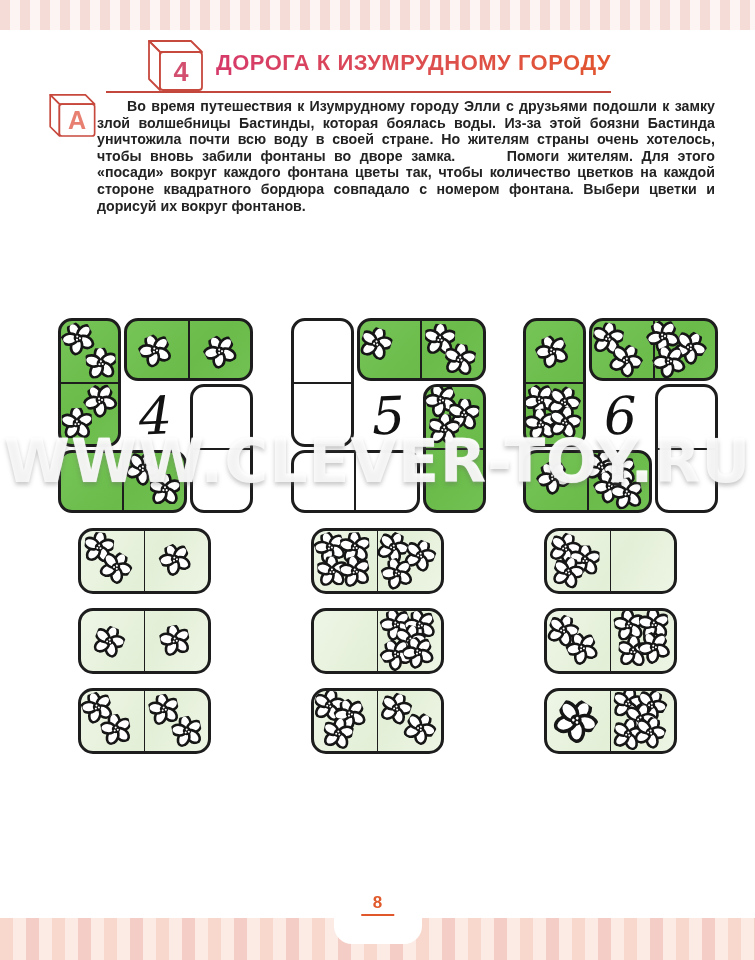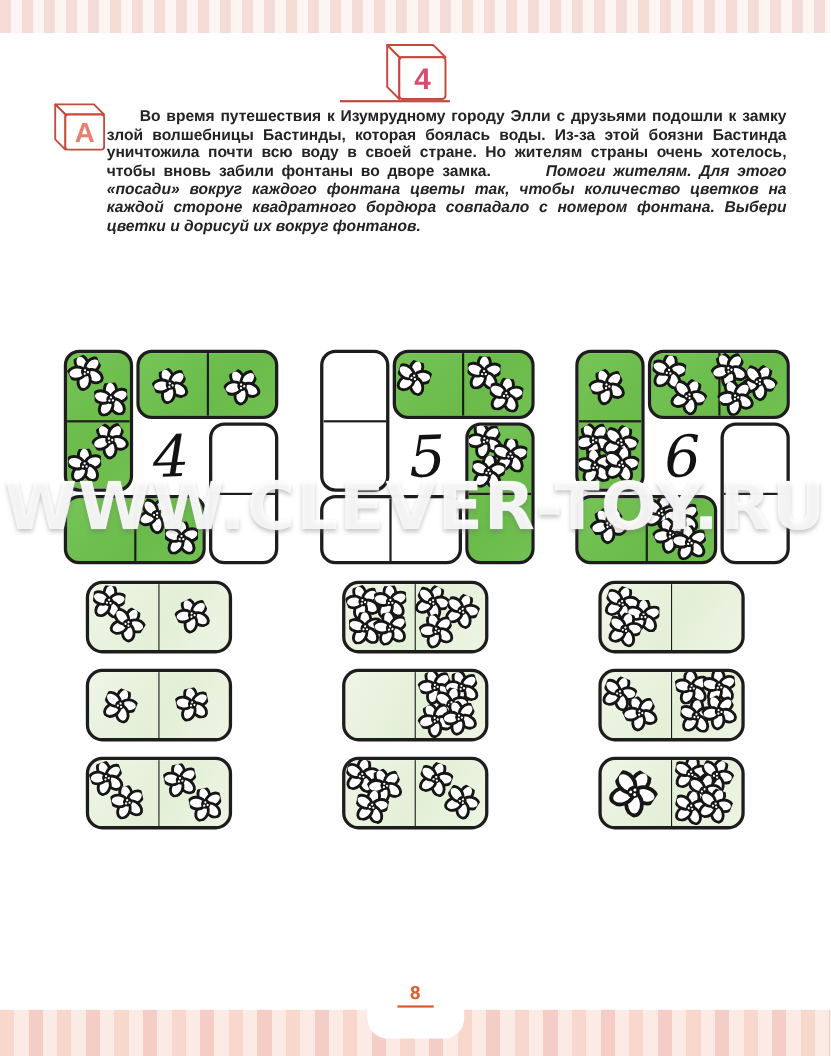--- a/index.html
+++ b/index.html
@@ -27,21 +27,21 @@
     .title-text{background:linear-gradient(90deg,#d63a6a 0%,#dd4f4e 55%,#e2552e 100%);
       -webkit-background-clip:text;background-clip:text;color:transparent;}
   }
   .cube-svg{display:block;}
 
   
   .task{position:absolute;top:92px;left:0;right:0;z-index:4;}
   .letter-cube{position:absolute;left:46px;top:0;}
   .task-p{margin:6px 40px 0 97px;text-align:justify;text-indent:30px;
     font:700 14.2px/16.6px "Liberation Sans",sans-serif;color:#232323;}
-  .task-p .it{font-style:italic;margin-left:43px;}
+  .task-p .it{margin-left:43px;}
 
   
   .puzzles{position:absolute;top:318px;left:58px;right:37px;display:flex;
     justify-content:space-between;z-index:4;}
   .figure{position:relative;display:grid;grid-template-columns:repeat(3,63px);
     grid-template-rows:repeat(3,63px);gap:3px;}
   .domino{display:flex;border:3.5px solid #1d1d1d;border-radius:14px;overflow:hidden;box-sizing:border-box;}
   .domino.green{background:linear-gradient(135deg,#76c457 0%,#6abb4a 60%,#72c153 100%);}
   .domino.white{background:#ffffff;}
   .domino.left{grid-column:1;grid-row:1/3;flex-direction:column;}
@@ -85,20 +85,21 @@
 <div class="header">
   <div class="title-wrap">
     <svg class="cube-svg" width="62" height="54" viewBox="0 0 62 54">
       <g fill="#ffffff" stroke="#c7483d" stroke-width="1.8" stroke-linejoin="round">
         <polygon points="16,14 5,3 47,3 58,14"></polygon>
         <polygon points="16,14 5,3 5,41 16,52"></polygon>
         <rect x="16" y="14" width="42" height="38" rx="3"></rect>
       </g>
       <text x="37" y="43" text-anchor="middle" font-family="Liberation Sans, sans-serif" font-size="27" font-weight="bold" fill="#d34f70">4</text>
     </svg>
+    <div class="title-text">ДОРОГА К ИЗУМРУДНОМУ ГОРОДУ</div>
   </div>
 </div>
 
 <div class="task">
   <svg class="letter-cube" width="52" height="46" viewBox="0 0 62 54">
     <g fill="#ffffff" stroke="#c7483d" stroke-width="2" stroke-linejoin="round">
       <polygon points="16,14 5,3 47,3 58,14"></polygon>
       <polygon points="16,14 5,3 5,41 16,52"></polygon>
       <rect x="16" y="14" width="42" height="38" rx="3"></rect>
     </g>

